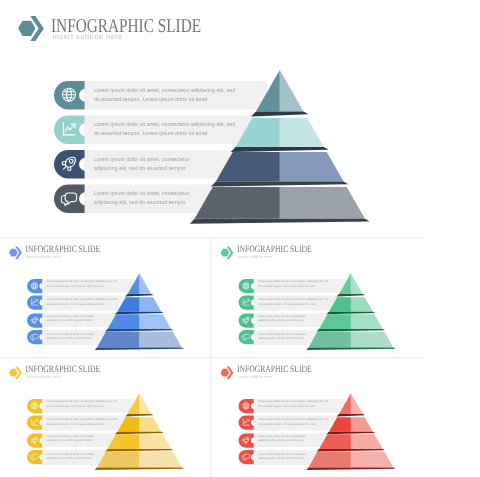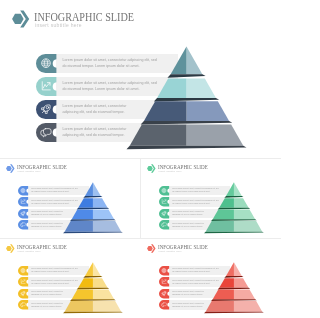--- a/index.html
+++ b/index.html
@@ -1,18 +1,18 @@
 <!DOCTYPE html>
 <html><head>
 <meta charset="utf-8">
 <style>
 html,body{margin:0;padding:0;background:#fff;}
 body{width:281px;height:318px;font-family:"Liberation Sans",sans-serif;overflow:hidden;}
 .sheet{position:relative;width:281px;height:318px;background:#fff;overflow:hidden;}
-.panel{position:absolute;background:#fff;overflow:hidden;padding-left:24px;}
+.panel{position:absolute;background:#fff;overflow:hidden;}
 .divider{position:absolute;background:#ececec;}
 svg{display:block;overflow:visible;}
 .logo{position:absolute;}
 .ttl{position:absolute;color:#757575;font-family:"Liberation Serif",serif;white-space:nowrap;transform-origin:left top;}
 .sub{position:absolute;color:#c6c6c6;white-space:nowrap;transform-origin:left top;}
 .tbox{position:absolute;background:#f0f0f0;}
 .btxt{position:absolute;color:#a0a0a0;white-space:pre-line;transform-origin:left top;}
 .badge{position:absolute;}
 .pyr{position:absolute;}
 </style>

